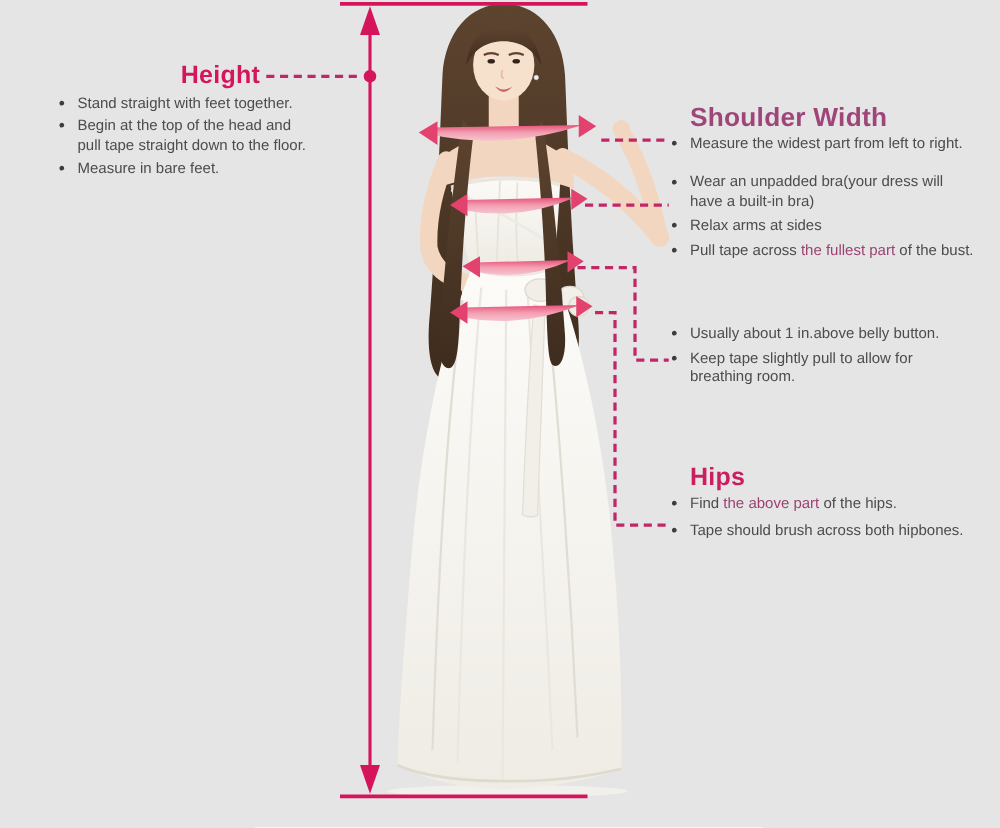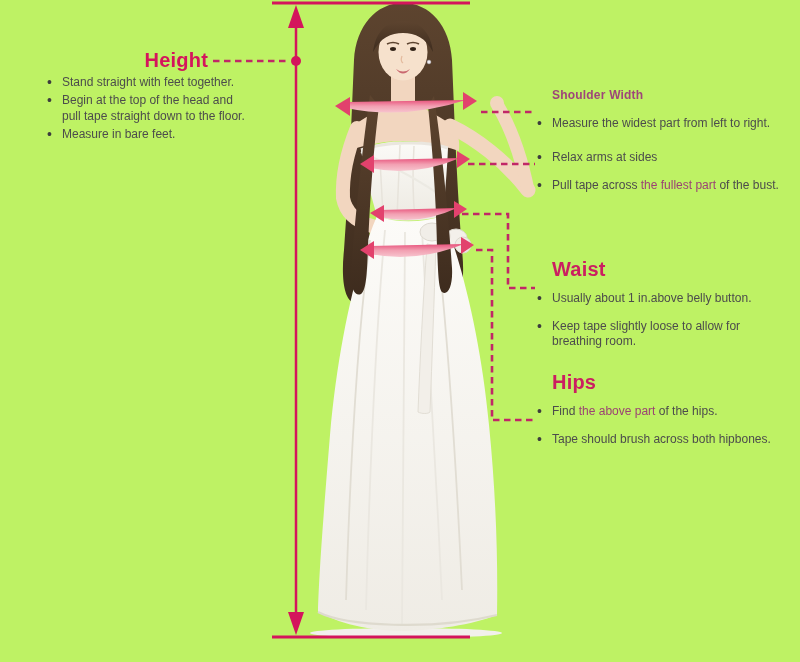--- a/index.html
+++ b/index.html
@@ -1,33 +1,33 @@
 <!DOCTYPE html>
 <html><head>
 <meta charset="utf-8">
 <style>
   html,body{margin:0;padding:0;background:#fff;}
-  .canvas{position:relative;width:800px;height:662px;background:#bef264;overflow:hidden;
+  .canvas{position:relative;width:800px;height:662px;background:#e5e5e5;overflow:hidden;
           font-family:"Liberation Sans",sans-serif;}
   svg.layer{position:absolute;left:0;top:0;width:800px;height:662px;}
 
   .height-title{position:absolute;left:98px;top:49px;width:110px;text-align:right;
                 font-size:20px;font-weight:bold;color:#d4155c;letter-spacing:.2px;}
   .height-list{position:absolute;left:47px;top:74px;width:256px;}
 
   ul.blist{list-style:none;margin:0;padding:0;}
   ul.blist li{display:flex;font-size:12px;line-height:16px;color:#4c4c4c;margin:0 0 2px 0;}
   ul.blist li::before{content:"\2022";flex:none;width:15px;color:#3d3d3d;font-size:14px;}
   .txt{white-space:pre-line;}
 
   .rsec{position:absolute;left:537px;width:262px;}
   .rsec h3{margin:0 0 3px 15px;font-weight:bold;letter-spacing:.2px;}
   .rsec h3.h-bright{color:#cb1e61;font-size:20px;line-height:20px;}
-  .rsec h3.h-mauve{color:#9e4579;font-size:12px;line-height:18px;}
-  .rsec ul.blist li{line-height:15.5px;margin-bottom:4px;margin-top:12px;}
+  .rsec h3.h-mauve{color:#9e4579;font-size:21px;line-height:18px;}
+  .rsec ul.blist li{line-height:15.5px;margin-bottom:4px;}
   .mb10{margin-bottom:10px !important;}
   .mb6{margin-bottom:6px !important;}
   .hl{color:#9b4273;text-align:center;}
 </style>
 </head>
 <body>
 
 <div class="canvas">
 
   <svg class="layer" viewBox="0 0 800 662">
@@ -186,36 +186,39 @@
     <ul class="blist">
       <li>
           <span class="txt">Measure the widest part from left to right.</span>
         </li>
     </ul>
   </section>
 
   <section class="rsec" style="top:138px">
     <ul class="blist">
       <li>
+          <span class="txt">Wear an unpadded bra(your dress will
+have a built-in bra)</span>
+        </li>
+      <li>
           <span class="txt">Relax arms at sides</span>
         </li>
       <li>
           <span class="txt"><span>Pull tape across </span><span class="hl">the fullest part</span><span> of the bust.</span></span>
         </li>
     </ul>
   </section>
 
   <section class="rsec" style="top:259px">
-    <h3 class="h-bright">Waist</h3>
     <ul class="blist">
       <li>
           <span class="txt">Usually about 1 in.above belly button.</span>
         </li>
       <li>
-          <span class="txt">Keep tape slightly loose to allow for
+          <span class="txt">Keep tape slightly pull to allow for
 breathing room.</span>
         </li>
     </ul>
   </section>
 
   <section class="rsec" style="top:372px">
     <h3 class="h-bright">Hips</h3>
     <ul class="blist">
       <li class="mb6">
           <span class="txt"><span>Find </span><span class="hl">the above part</span><span> of the hips.</span></span>

